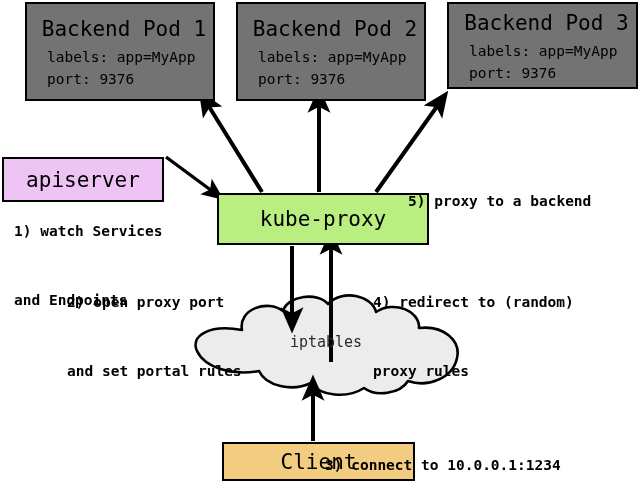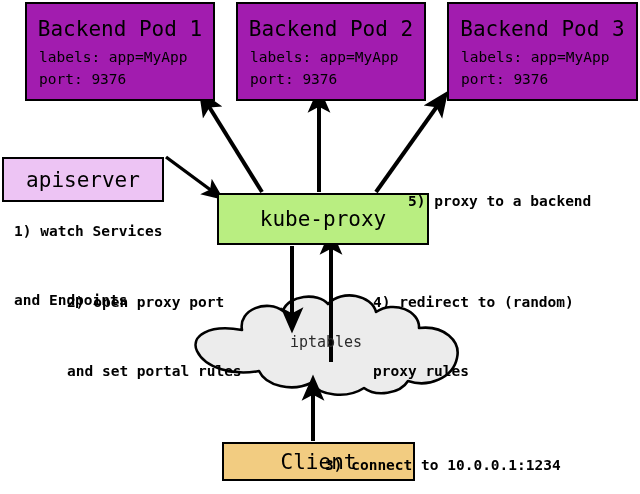--- a/index.html
+++ b/index.html
@@ -38,38 +38,38 @@
     white-space: pre;
   }
   .node-line {
     font-family: "DejaVu Sans Mono", monospace;
     color: #000000;
     white-space: pre;
   }
 
   
   .pod {
-    background: #a21caf;
-    padding: 3px 0 0 0;
+    background: #737373;
+    padding: 3px 0 0 8px;
   }
   .pod .node-title {
     font-size: 21px;
     line-height: 25px;
     letter-spacing: 0px;
     margin-bottom: 4px;
   }
   .pod .node-line {
     font-size: 14.5px;
     line-height: 22px;
     padding-left: 12px;
   }
 
   #pod-1 { left: 25px;  top: 2px; width: 190px; height: 99px; }
   #pod-2 { left: 236px; top: 2px; width: 190px; height: 99px; }
-  #pod-3 { left: 447px; top: 2px; width: 191px; height: 99px; }
+  #pod-3 { left: 447px; top: 2px; width: 191px; height: 87px; }
 
   
   #apiserver {
     left: 2px;
     top: 113px;
     width: 162px;
     height: 45px;
     background: #edc4f4;
     align-items: center;
     margin-top: 44px;

